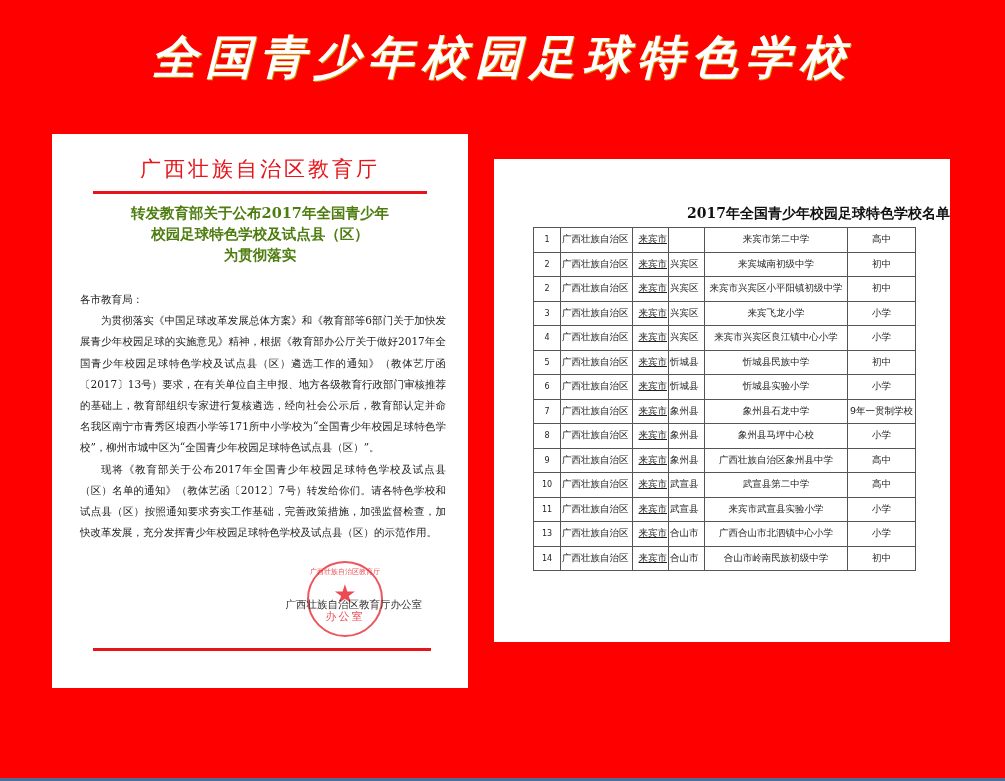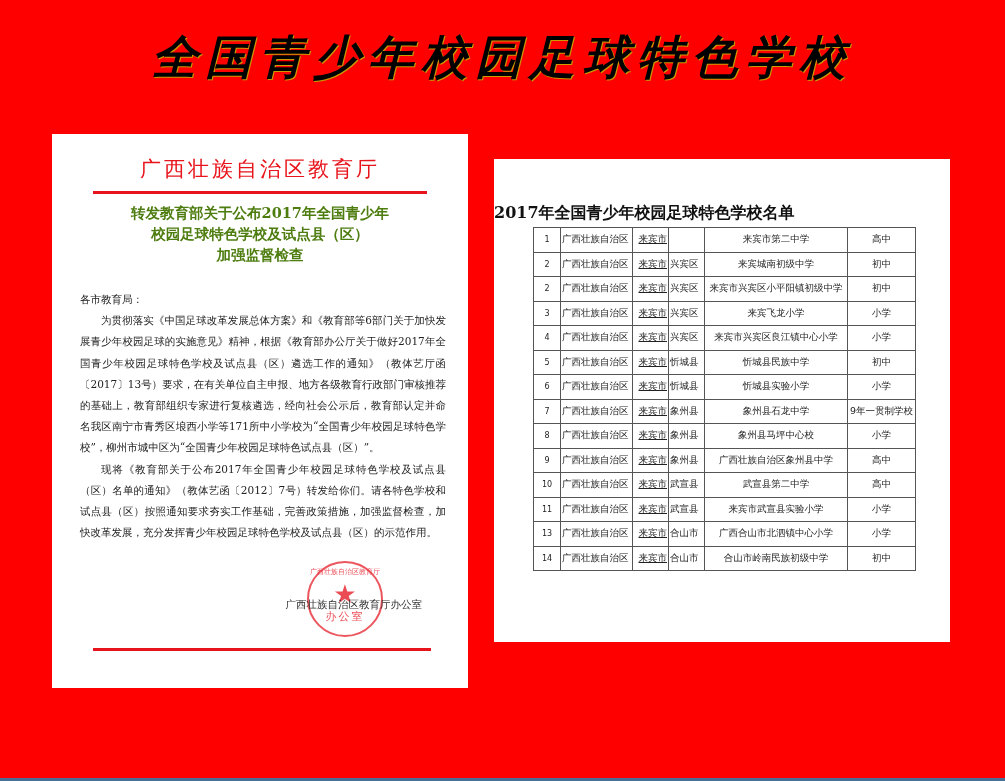--- a/index.html
+++ b/index.html
@@ -5,21 +5,21 @@
     html, body { margin: 0; padding: 0; }
     body {
       width: 1005px; height: 781px;
       background: #ff0000;
       position: relative; overflow: hidden;
       font-family: "DejaVu Serif", serif;
     }
     .banner-title {
       position: absolute; left: 0; top: 22px; width: 1005px; height: 70px;
       text-align: center;
-      color: #000000;
+      color: #ffffff;
       font-family: "DejaVu Serif", serif;
       font-weight: bold; font-style: italic;
       font-size: 46px; line-height: 70px;
       letter-spacing: 8px;
       text-shadow: 1px 1px 0 #cc9900;
     }
     .bottom-strip {
       position: absolute; left: 0; top: 778px; width: 1005px; height: 3px;
       background: #4a6f97;
     }
@@ -76,22 +76,22 @@
     .doc-rule-bottom {
       position: absolute; left: 41px; top: 514px; width: 338px; height: 3px;
       background: #e8141b;
     }
     
     .list-panel {
       position: absolute; left: 494px; top: 159px; width: 456px; height: 483px;
       background: #ffffff;
     }
     .list-title {
-      position: absolute; left: 0; top: 44px; width: 456px; text-align: left;
-      color: #111; font-weight: bold; font-size: 16px; line-height: 20px;
+      position: absolute; left: 0; top: 44px; width: 456px; text-align: right;
+      color: #111; font-weight: bold; font-size: 14px; line-height: 20px;
       font-family: "DejaVu Serif", serif;
     }
     table.school-table {
       position: absolute; left: 39px; top: 68px;
       border-collapse: collapse;
       font-family: "DejaVu Sans", sans-serif;
       font-size: 9.5px; color: #222;
     }
     table.school-table td {
       border: 1px solid #555;
@@ -109,21 +109,21 @@
 <body>
 
 <div class="banner-title">全国青少年校园足球特色学校</div>
 
 <div class="doc-panel">
   <div class="doc-issuer">广西壮族自治区教育厅</div>
   <div class="doc-rule-top"></div>
   <div class="doc-heading">
     <div>转发教育部关于公布2017年全国青少年</div>
     <div>校园足球特色学校及试点县（区）</div>
-    <div>加强监督检查</div>
+    <div>为贯彻落实</div>
   </div>
   <div class="doc-body">
     <p>各市教育局：</p>
     <p class="indent">为贯彻落实《中国足球改革发展总体方案》和《教育部等6部门关于加快发展青少年校园足球的实施意见》精神，根据《教育部办公厅关于做好2017年全国青少年校园足球特色学校及试点县（区）遴选工作的通知》（教体艺厅函〔2017〕13号）要求，在有关单位自主申报、地方各级教育行政部门审核推荐的基础上，教育部组织专家进行复核遴选，经向社会公示后，教育部认定并命名我区南宁市青秀区埌西小学等171所中小学校为“全国青少年校园足球特色学校”，柳州市城中区为“全国青少年校园足球特色试点县（区）”。</p>
     <p class="indent">现将《教育部关于公布2017年全国青少年校园足球特色学校及试点县（区）名单的通知》（教体艺函〔2012〕7号）转发给你们。请各特色学校和试点县（区）按照通知要求夯实工作基础，完善政策措施，加强监督检查，加快改革发展，充分发挥青少年校园足球特色学校及试点县（区）的示范作用。</p>
   </div>
   <div class="doc-seal">
     <div class="seal-top">广西壮族自治区教育厅</div>
     <div class="star">★</div>
     <div class="seal-bottom">办公室</div>

